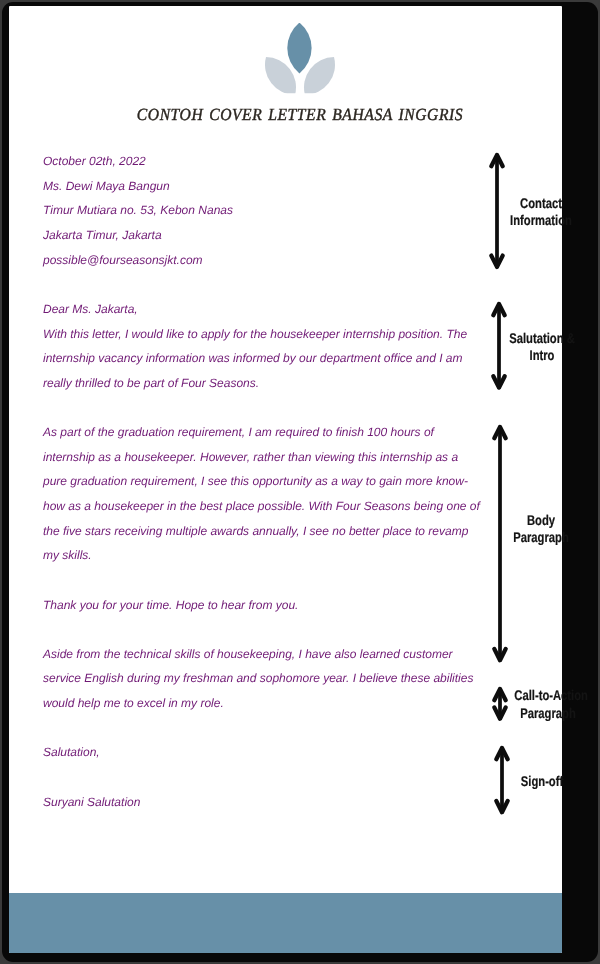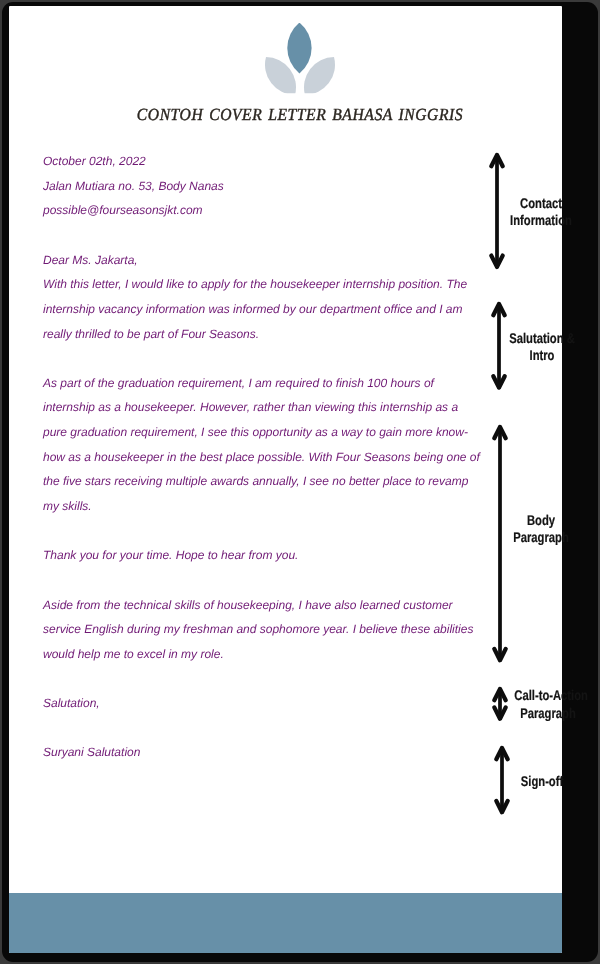--- a/index.html
+++ b/index.html
@@ -55,21 +55,23 @@
         </g>
         <path class="petal" d="M34.45 -0.4 A32.6 32.6 0 0 1 34.45 50.4 A32.6 32.6 0 0 1 34.45 -0.4 Z"></path>
       </svg>
     </div>
 
     <div class="title">CONTOH COVER LETTER BAHASA INGGRIS</div>
 
     <div class="letter">
       <p class="blk">
         <span class="ln">October 02th, 2022</span>
-        <span class="ln">Jalan Mutiara no. 53, Body Nanas</span>
+        <span class="ln">Ms. Dewi Maya Bangun</span>
+        <span class="ln">Timur Mutiara no. 53, Kebon Nanas</span>
+        <span class="ln">Jakarta Timur, Jakarta</span>
         <span class="ln">possible@fourseasonsjkt.com</span>
       </p>
       <p class="blk">
         <span class="ln">Dear Ms. Jakarta,</span>
         <span class="para">With this letter, I would like to apply for the housekeeper internship position. The internship vacancy information was informed by our department office and I am really thrilled to be part of Four Seasons.</span>
       </p>
       <p class="blk">
         <span class="para">As part of the graduation requirement, I am required to finish 100 hours of internship as a housekeeper. However, rather than viewing this internship as a pure graduation requirement, I see this opportunity as a way to gain more know-how as a housekeeper in the best place possible. With Four Seasons being one of the five stars receiving multiple awards annually, I see no better place to revamp my skills.</span>
       </p>
       <p class="blk">

